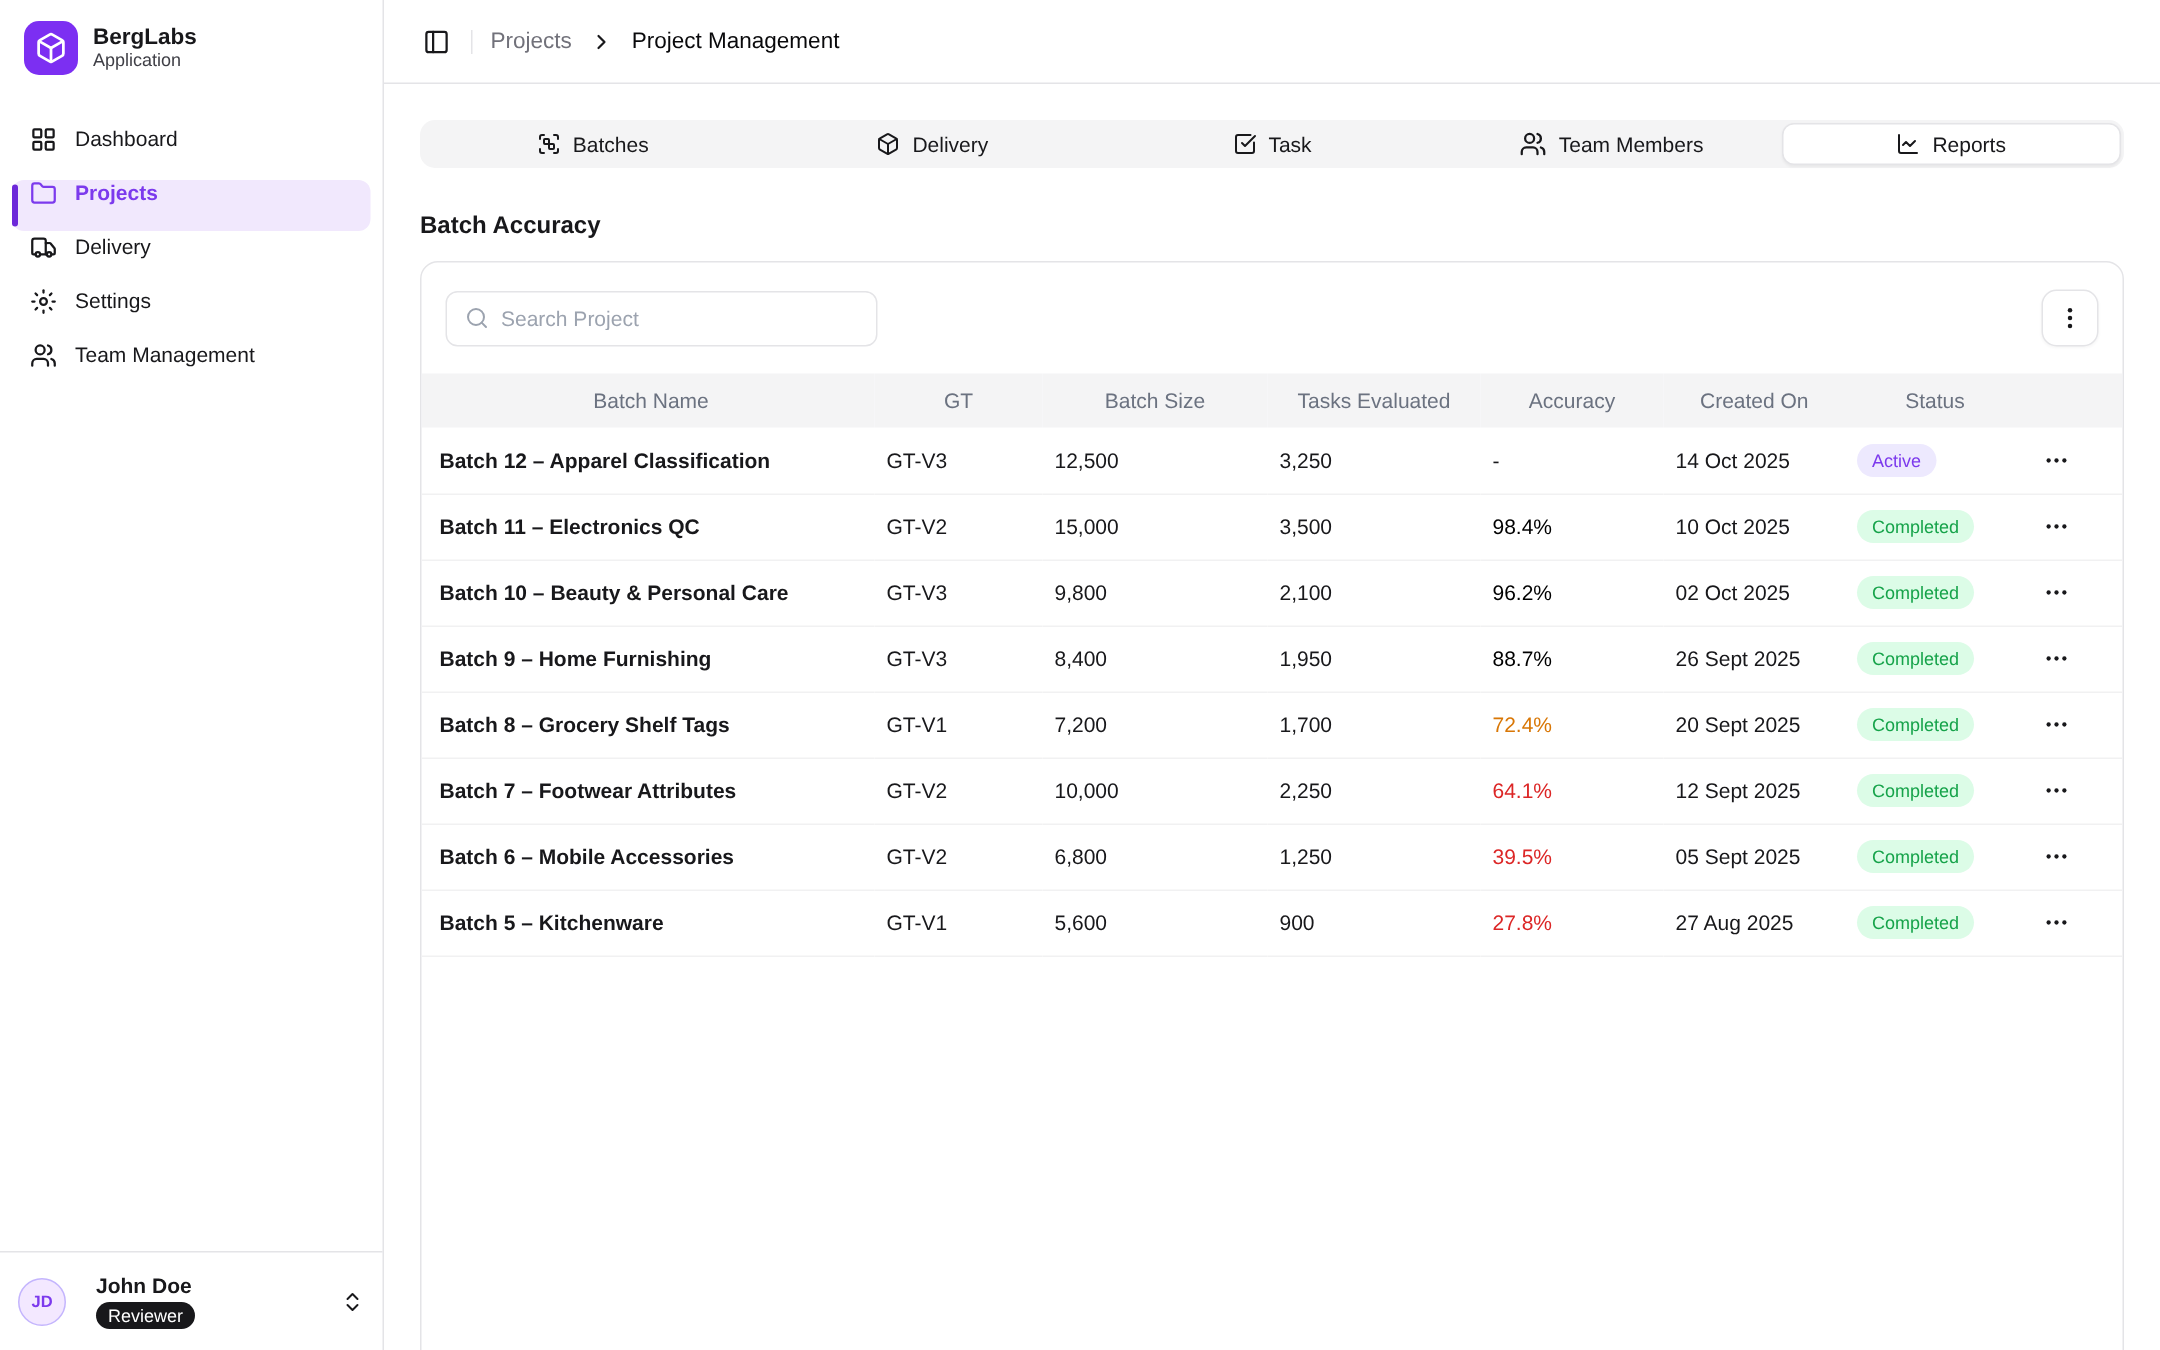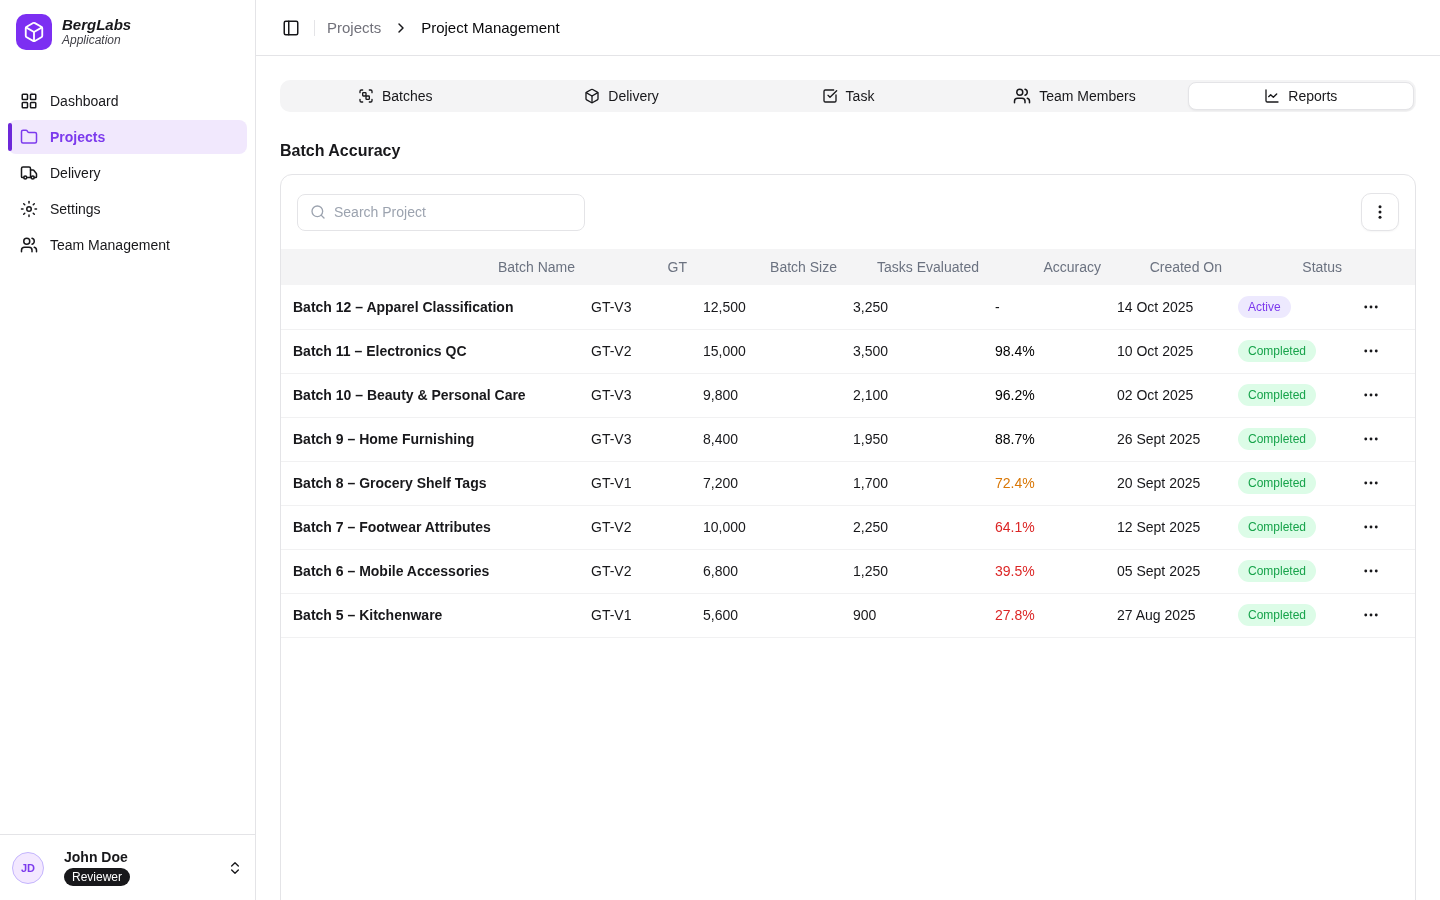--- a/index.html
+++ b/index.html
@@ -2,27 +2,27 @@
 <html><head>
 <meta charset="utf-8">
 <style>
   * { margin:0; padding:0; box-sizing:border-box; }
   html,body { width:1440px; height:900px; overflow:hidden;
     font-family:"Liberation Sans", sans-serif; background:#ffffff; color:#18181b; }
 
   
   .sidebar { position:fixed; left:0; top:0; width:256px; height:900px;
     background:#ffffff; border-right:1px solid #e4e4e7; display:flex; flex-direction:column; }
-  .brand { display:flex; align-items:center; gap:10px; padding:14px 16px 16px 16px;font-style:italic; }
+  .brand { display:flex; align-items:center; gap:10px; padding:14px 16px 16px 16px; }
   .brand-icon { width:36px; height:36px; border-radius:10px; background:#7c2ff2;
     display:flex; align-items:center; justify-content:center; flex:0 0 auto; }
   .brand-name { font-size:15px; font-weight:700; line-height:1.15; }
   .brand-sub { font-size:12px; color:#3f3f46; line-height:1.2; }
   .nav { padding:18px 8px 0 8px; display:flex; flex-direction:column; gap:2px; }
-  .nav-item { position:relative; display:flex; align-items:center; gap:12px;
+  .nav-item { position:relative; display:flex; align-items:flex-start; gap:12px;
     height:34px; padding:0 12px; border-radius:8px; font-size:14px; color:#18181b; cursor:pointer; }
   .nav-item svg { stroke:#18181b; }
   .nav-item.active { background:#f1e8fd; color:#7c3aed; font-weight:600; }
   .nav-item.active svg { stroke:#7c3aed; }
   .nav-item.active::before { content:""; position:absolute; left:0; top:3px; bottom:3px;
     width:4px; border-radius:4px; background:#6d28d9; }
   .sidebar-footer { margin-top:auto; border-top:1px solid #e4e4e7; padding:14px 12px;
     display:flex; align-items:center; gap:20px; cursor:pointer; }
   .avatar { width:32px; height:32px; border-radius:50%; background:#f3e8ff;
     border:1.5px solid #c4b5fd; color:#7c3aed; font-size:11px; font-weight:700;
@@ -57,21 +57,21 @@
   .search-box { display:flex; align-items:center; gap:8px; width:288px; height:37px;
     border:1px solid #e4e4e7; border-radius:8px; padding:0 12px; }
   .search-box input { border:none; outline:none; font-size:14px; width:100%;
     font-family:"Liberation Sans", sans-serif; color:#18181b; background:transparent; }
   .search-box input::placeholder { color:#9ca3af; }
   .kebab-btn { width:38px; height:38px; border:1px solid #e4e4e7; border-radius:10px;
     background:#fff; cursor:pointer; display:flex; align-items:center; justify-content:center;
     box-shadow:0 1px 2px rgba(0,0,0,.04); }
 
   table { width:100%; border-collapse:collapse; table-layout:fixed; }
-  thead th { background:#f4f4f5; height:36px; text-align:right; font-size:14px;
+  thead th { background:#f4f4f5; height:36px; text-align:center; font-size:14px;
     font-weight:400; color:#6b7280; padding:0 8px; }
   thead th:first-child { padding-left:12px; }
   col.c-name{width:302px} col.c-gt{width:112px} col.c-size{width:150px}
   col.c-tasks{width:142px} col.c-acc{width:122px} col.c-created{width:121px}
   col.c-status{width:120px} col.c-actions{width:auto}
   tbody td { height:44px; border-bottom:1px solid #f1f1f2; font-size:14px; padding:0 8px; }
   tbody td:first-child { padding-left:12px; font-weight:700; }
   .acc-green{color:#000000} .acc-amber{color:#d97706} .acc-red{color:#dc2626} .acc-plain{color:#18181b}
   .status-pill { display:inline-block; padding:4px 10px; border-radius:999px; font-size:12px; font-weight:500; }
   .status-active { background:#ede9fe; color:#7c3aed; }

